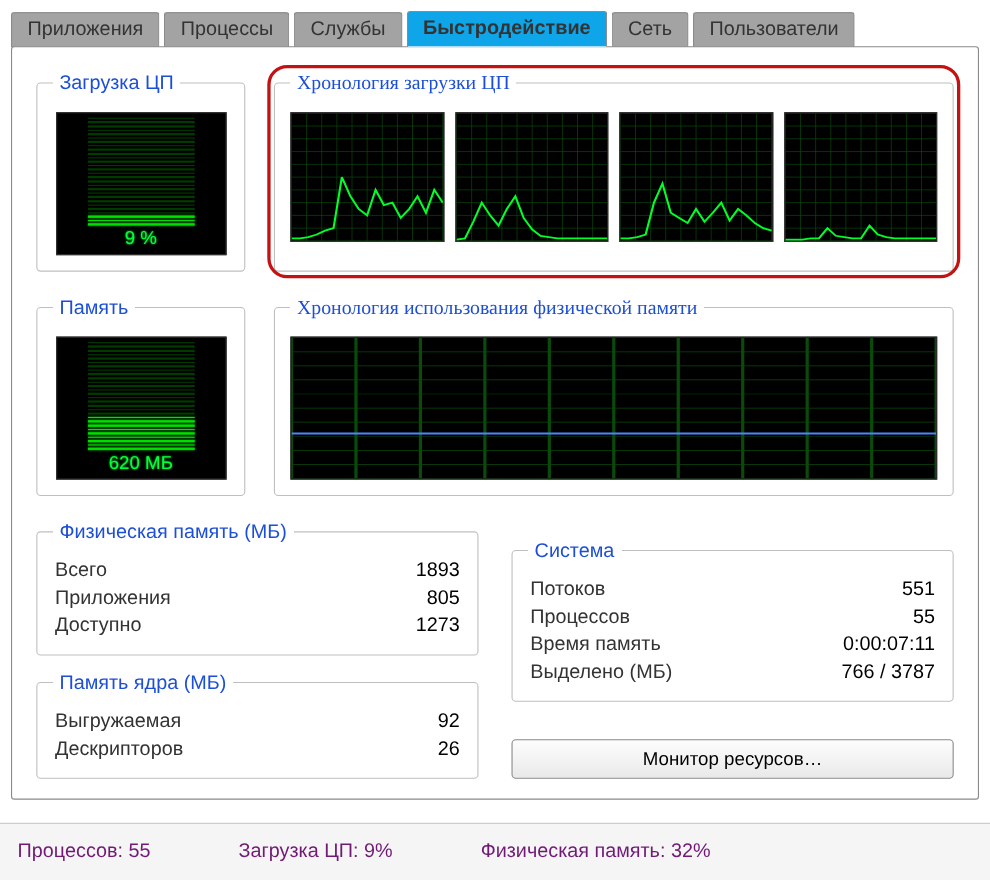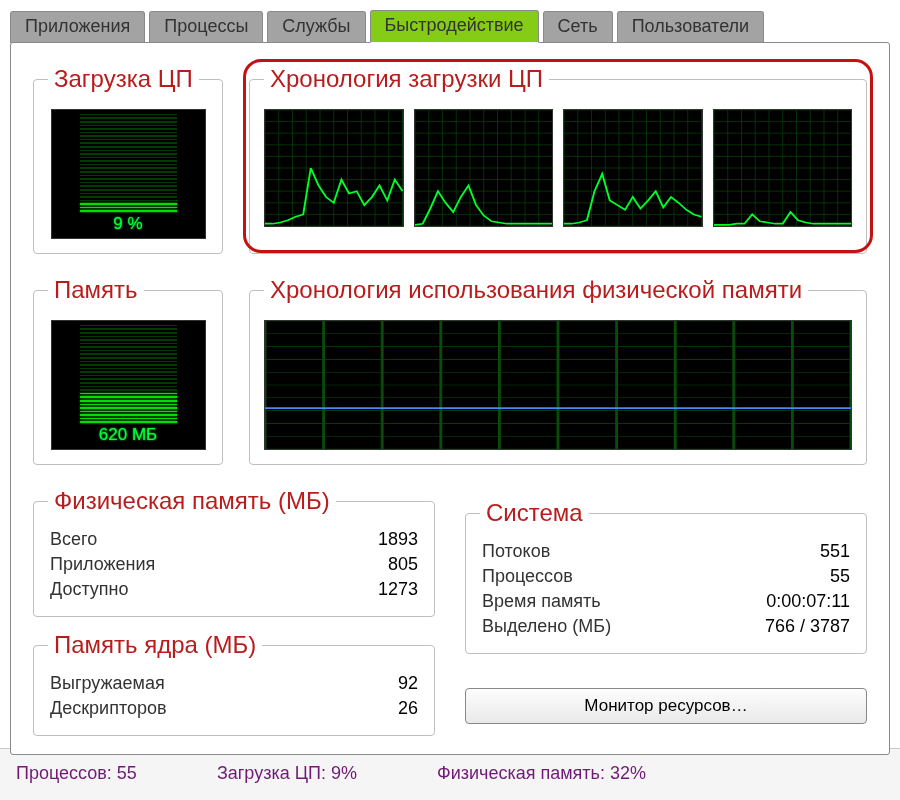--- a/index.html
+++ b/index.html
@@ -27,24 +27,25 @@
     border: 1px solid #8a8a8a;
     border-bottom: none;
     border-radius: 3px 3px 0 0;
     padding: 4px 14px 6px 14px;
     background: #a3a3a3;
     cursor: pointer;
     font-size: 18px;
     color: #333;
   }
   .tab.active {
-    background: #84cc16;
+    background: #0ea5e9;
     border-bottom: 1px solid #fff;
     position: relative;
     z-index: 2;
+    font-weight: bold;
   }
   .panel {
     margin: 0 10px 8px 10px;
     border: 1px solid #8a8a8a;
     border-radius: 3px;
     padding: 22px 22px 18px 22px;
     position: relative;
     top: -1px;
     background: #fff;
     z-index: 1;
@@ -55,26 +56,26 @@
     margin-bottom: 22px;
   }
   fieldset.group {
     border: 1px solid #bfbfbf;
     border-radius: 4px;
     margin: 0;
     padding: 12px 14px 14px 14px;
     position: relative;
   }
   fieldset.group > legend {
-    font-size: 24px;
+    font-size: 18px;
     padding: 0 6px;
-    color: #b91c1c;
+    color: #1d4ed8;
   }
   .gauge-group { width: 190px; }
-  .history-group { flex: 1; }
+  .history-group { flex: 1; font-family: Liberation Serif, serif; }
   .meter {
     width: 155px;
     height: 130px;
     background: #000;
     border: 1px solid #333;
     position: relative;
     margin: 4px auto 0 auto;
     overflow: hidden;
     display:flex;
     flex-direction:column;
@@ -122,21 +123,21 @@
   .redbox {
     position:absolute;
     border:3px solid #c41212;
     border-radius:18px;
     pointer-events:none;
     z-index:3;
   }
   .info-row {
     display:flex;
     gap:30px;
-    align-items:center;
+    align-items:flex-end;
   }
   .info-left, .info-right {
     width:50%;
     display:flex;
     flex-direction:column;
     gap:14px;
   }
   .kv { width:100%; }
   .kv div {
     display:flex;

